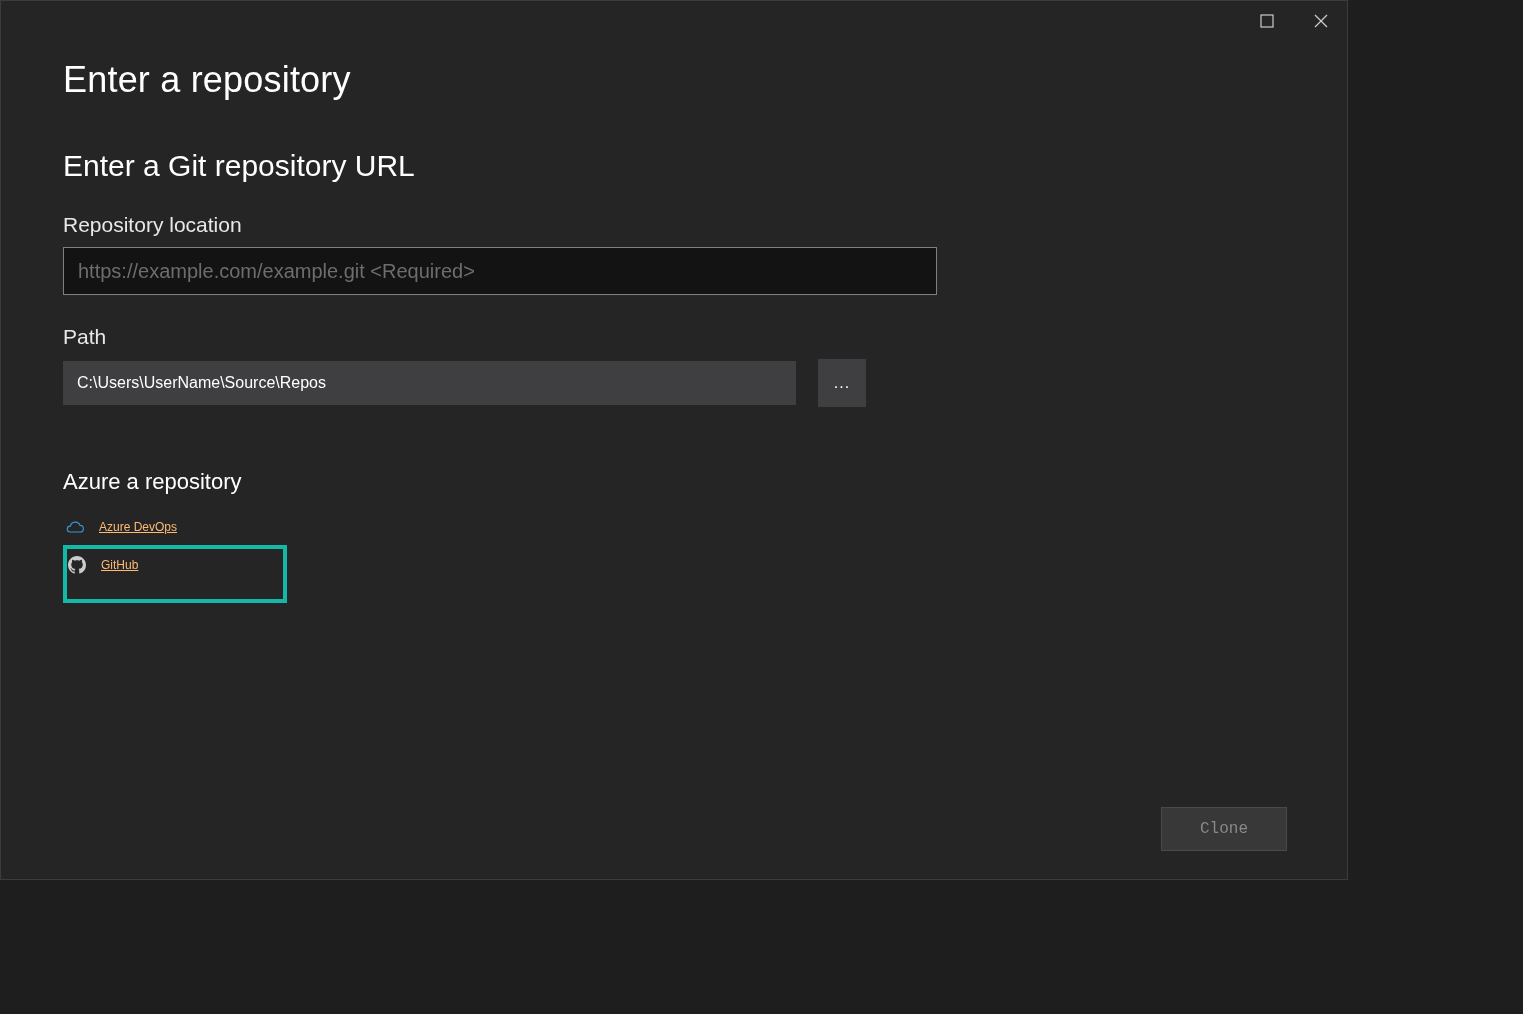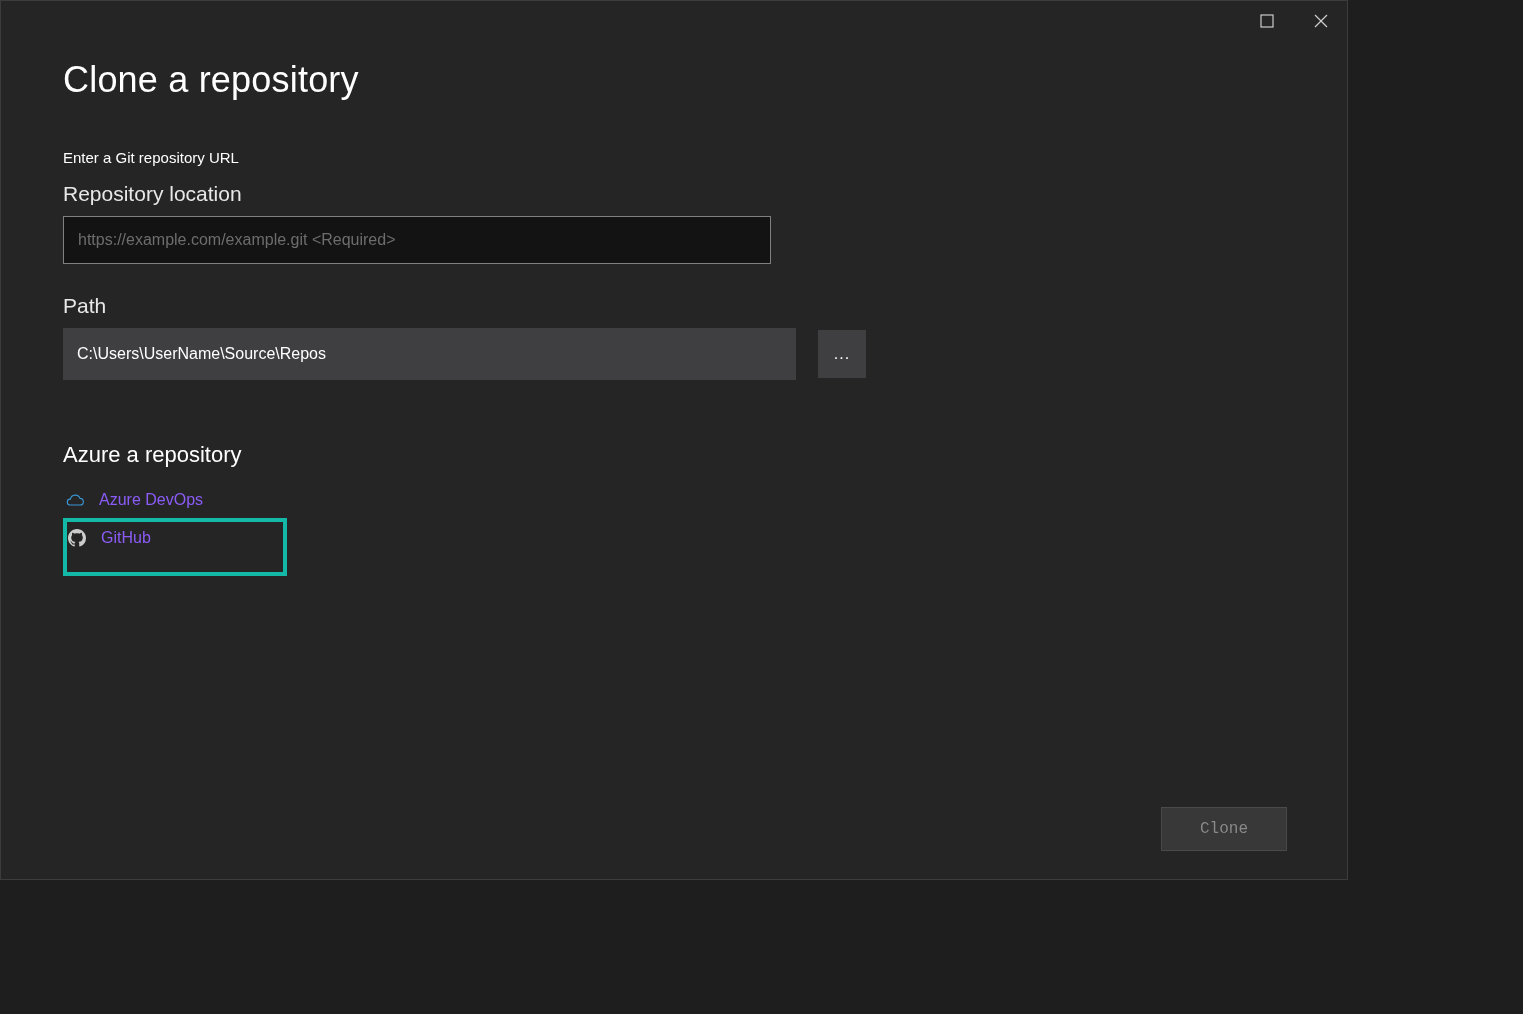--- a/index.html
+++ b/index.html
@@ -63,63 +63,63 @@
     
     .main-title {
       font-size: 36px;
       font-weight: 400;
       color: #ffffff;
       letter-spacing: 0.2px;
       margin-bottom: 48px;
     }
     
     .section-title {
-      font-size: 15px;
+      font-size: 30px;
       font-weight: 400;
       color: #ffffff;
-      margin-bottom: 16px;
+      margin-bottom: 30px;
     }
     
     .field-label {
       font-size: 21px;
       color: #e8e8e8;
       margin-bottom: 10px;
       display: block;
     }
     
     .input-row {
       margin-bottom: 30px;
     }
     
     .text-input {
-      width: 708px;
+      width: 874px;
       height: 48px;
       background: #131313;
       border: 1px solid #808080;
       color: #ffffff;
       padding: 0 14px;
-      font-size: 16px;
+      font-size: 20px;
       font-family: inherit;
       outline: none;
     }
     
     .text-input::placeholder {
       color: #6d6d6d;
     }
     
     .path-row {
       display: flex;
       align-items: center;
       gap: 22px;
       margin-bottom: 62px;
     }
     
     .path-input {
       width: 733px;
-      height: 52px;
+      height: 44px;
       background: #3f3f41;
       border: none;
       color: #ffffff;
       padding: 0 14px;
       font-size: 16px;
       font-family: inherit;
       outline: none;
     }
     
     .browse-button {
@@ -165,22 +165,23 @@
     .browse-item-icon {
       width: 20px;
       height: 20px;
       display: flex;
       align-items: center;
       justify-content: center;
       flex-shrink: 0;
     }
     
     .browse-item-label {
-      font-size: 16px;
-      color: #8b5cf6;
+      font-size: 12px;
+      color: #fdba74;
+      text-decoration: underline;
     }
     
     .footer {
       position: absolute;
       bottom: 28px;
       right: 60px;
     }
     
     .clone-button {
       width: 126px;
@@ -208,21 +209,21 @@
       <div class="title-bar-button">
         <svg viewBox="0 0 14 14" fill="none" stroke="#cccccc" stroke-width="1.2">
           <line x1="1" y1="1" x2="13" y2="13"></line>
           <line x1="13" y1="1" x2="1" y2="13"></line>
         </svg>
       </div>
     </div>
   </div>
 
   <div class="content">
-    <h1 class="main-title">Clone a repository</h1>
+    <h1 class="main-title">Enter a repository</h1>
 
     <h2 class="section-title">Enter a Git repository URL</h2>
 
     <div class="input-row">
       <label class="field-label">Repository location</label>
       <input type="text" class="text-input" autofocus="" placeholder="https://example.com/example.git &lt;Required&gt;" style="">
     </div>
 
     <div>
       <label class="field-label">Path</label>

